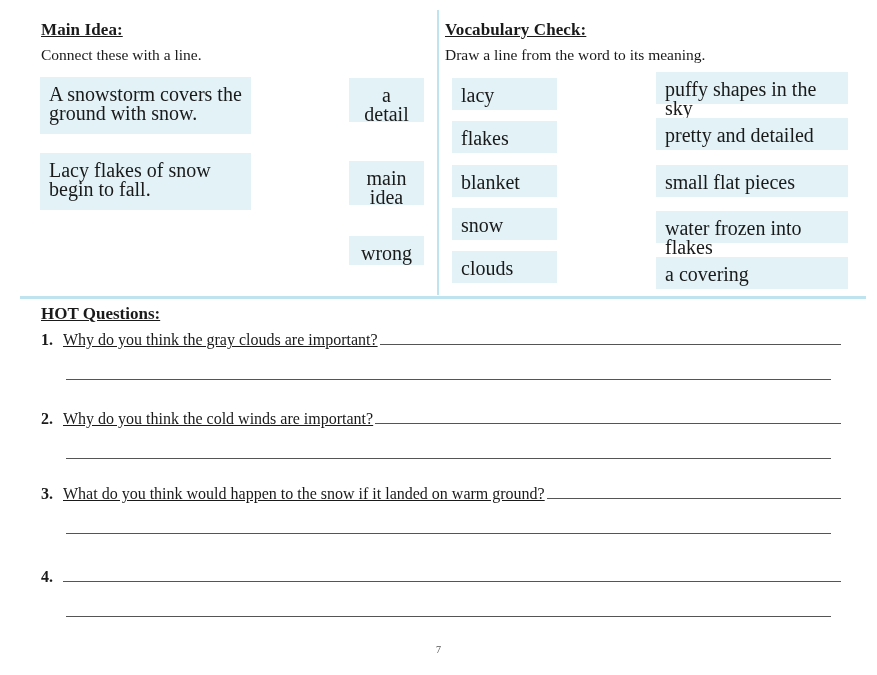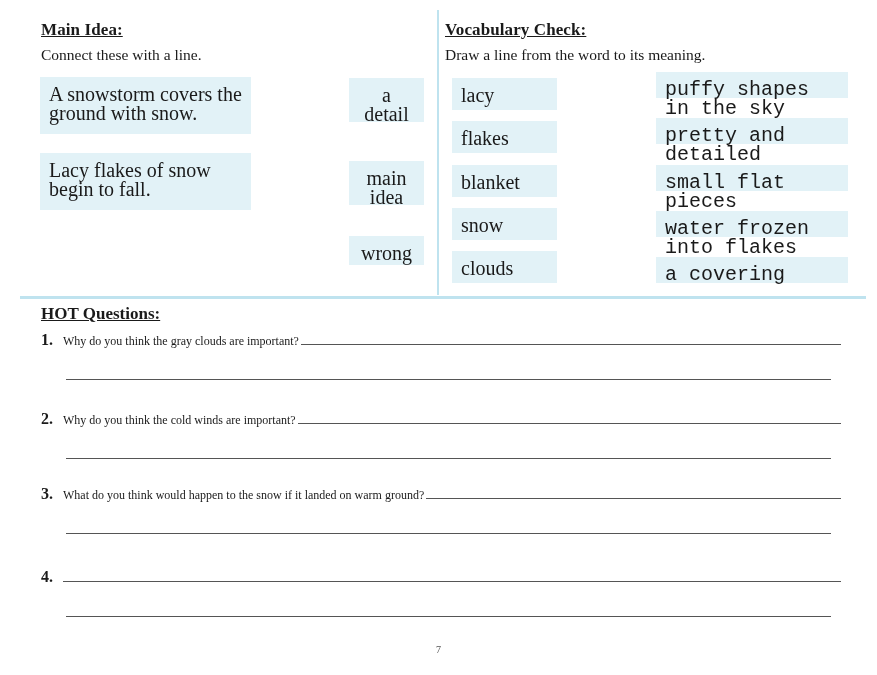--- a/index.html
+++ b/index.html
@@ -84,21 +84,21 @@
 
   #mi-lbl-0 { left: 349px; top: 78px; height: 44px; }
   #mi-lbl-1 { left: 349px; top: 161px; height: 44px; }
   #mi-lbl-2 { left: 349px; top: 236px; height: 29px; }
 
   
   #vocab-header { position: absolute; left: 445px; top: 20px; }
   #vocab-sub { position: absolute; left: 445px; top: 42px; }
 
   .tile-word { width: 105px; height: 32px; }
-  .tile-def  { width: 192px; height: 26px; font-family: Liberation Mono, monospace; }
+  .tile-def  { width: 192px; height: 32px; }
 
   #vc-word-0 { left: 452px; top: 78px; }
   #vc-word-1 { left: 452px; top: 121px; }
   #vc-word-2 { left: 452px; top: 165px; }
   #vc-word-3 { left: 452px; top: 208px; }
   #vc-word-4 { left: 452px; top: 251px; }
 
   #vc-def-0 { left: 656px; top: 72px; }
   #vc-def-1 { left: 656px; top: 118px; }
   #vc-def-2 { left: 656px; top: 165px; }
@@ -120,23 +120,24 @@
     display: flex;
     align-items: baseline;
   }
   .q-num {
     font-size: 16px;
     font-weight: bold;
     width: 22px;
     flex: 0 0 22px;
   }
   .q-text {
-    font-size: 12px;
+    font-size: 16px;
     white-space: nowrap;
     padding-right: 2px;
+    text-decoration: underline;
   }
   .q-line {
     flex: 1 1 auto;
     border-bottom: 1px solid #555;
     height: 15px;
   }
   .q-line2 {
     margin-left: 25px;
     margin-top: 29px;
     width: 765px;

